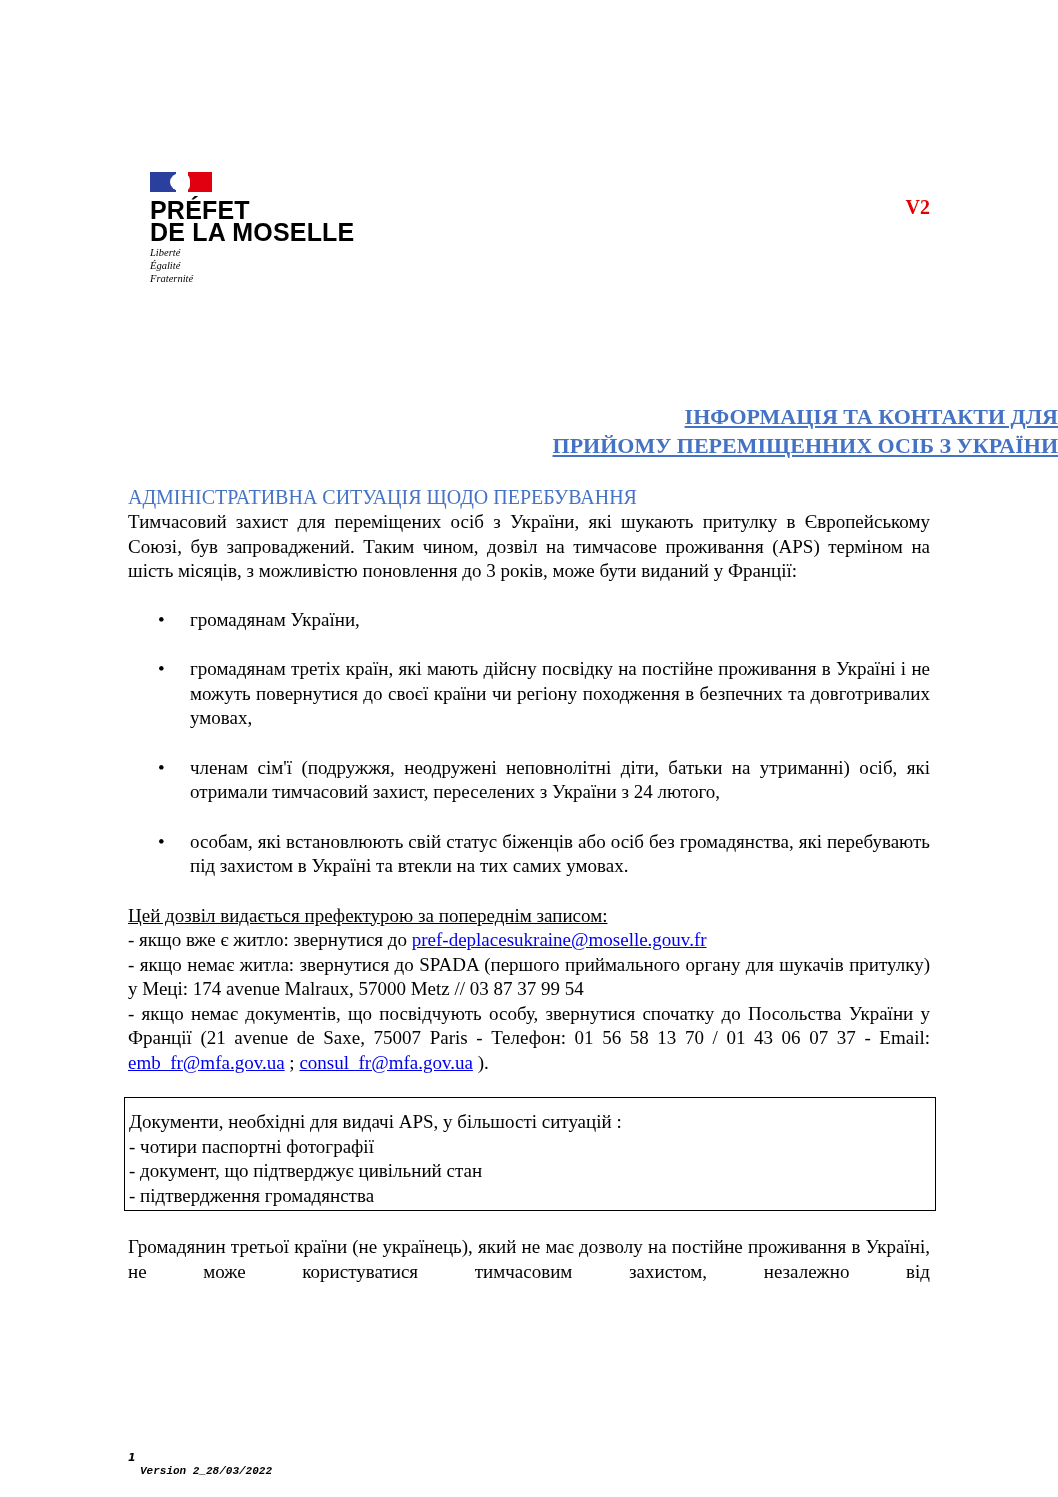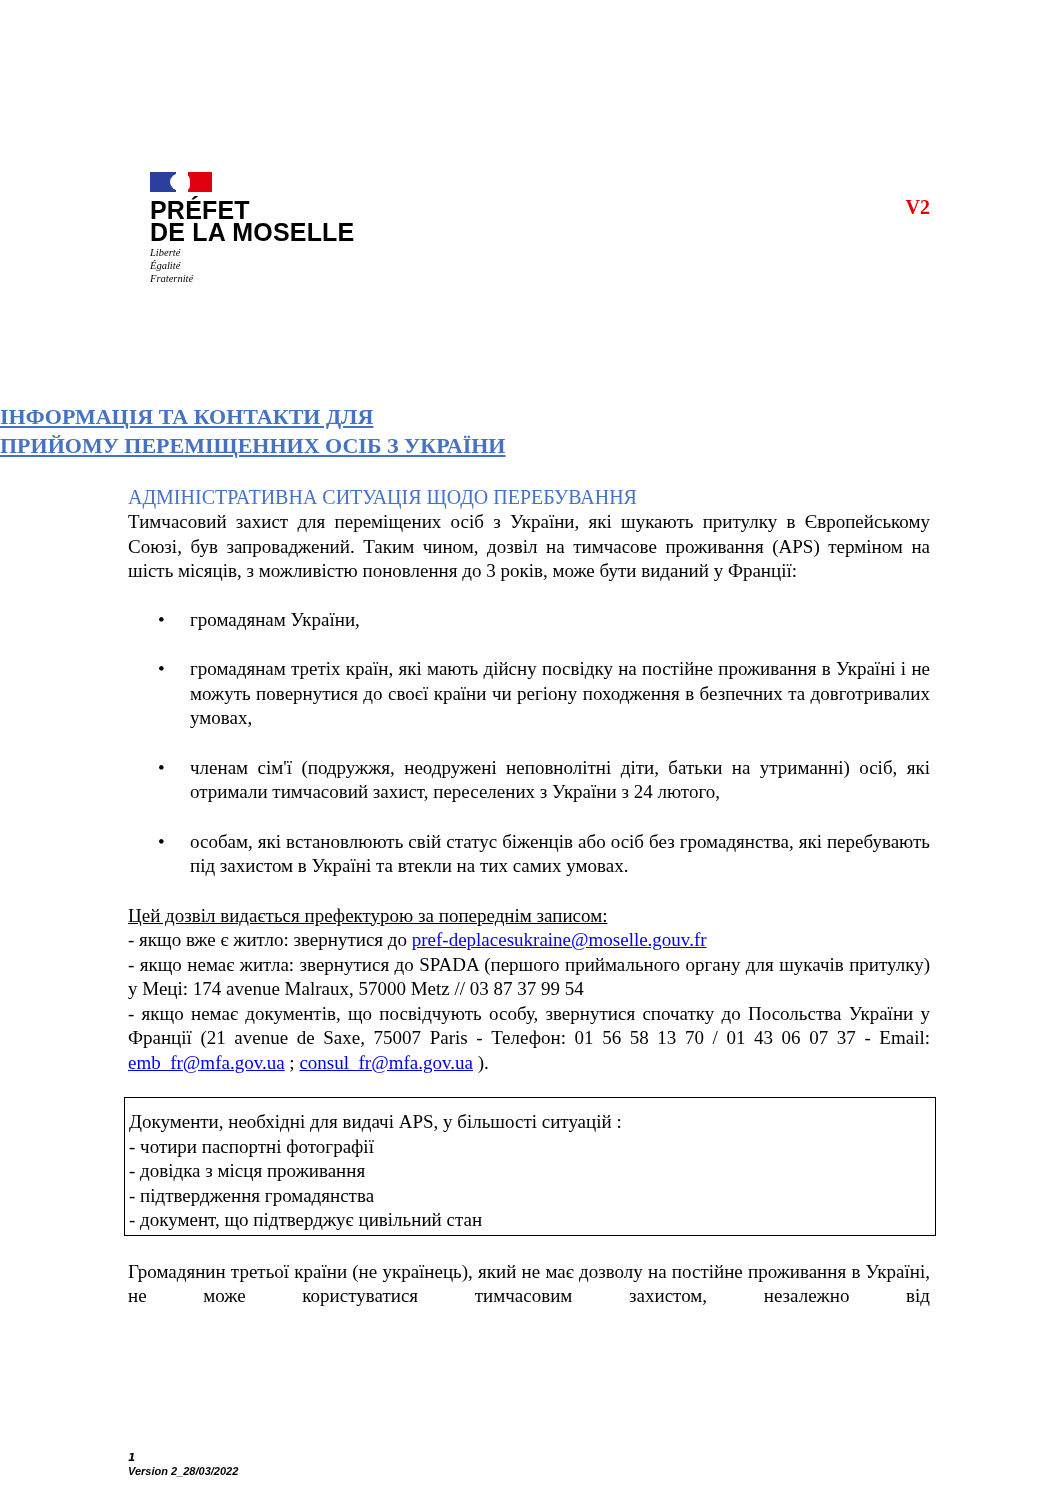--- a/index.html
+++ b/index.html
@@ -15,39 +15,39 @@
   .flag .red { position: absolute; left: 38px; top: 0; width: 24px; height: 20px; background: #e1000f; }
   .flag .marianne { position: absolute; left: 20px; top: 1px; width: 20px; height: 18px; border-radius: 50% 40% 30% 50%; background: #fff; }
   .logo-title { font-family: "Liberation Sans", sans-serif; font-weight: bold; font-size: 25px; line-height: 22px; margin-top: 7px; letter-spacing: 0.2px; }
   .motto { font-family: "Liberation Serif", serif; font-style: italic; font-size: 10.5px; line-height: 13px; margin-top: 3px; }
 
   
   .date { position: absolute; right: 128px; top: 155px; color: #e60000; font-weight: bold; font-size: 20px; }
   .version { position: absolute; right: 128px; top: 196px; color: #e60000; font-weight: bold; font-size: 20px; }
 
   
-  .title { position: absolute; left: 0; width: 1058px; top: 402px; text-align: left;
+  .title { position: absolute; left: 0; width: 1058px; top: 402px; text-align: right;
            color: #4472c4; font-weight: bold; font-size: 22px; line-height: 29px; text-decoration: underline; }
 
   .content { position: absolute; left: 128px; width: 802px; top: 484px; font-size: 19px; line-height: 24.5px; }
   .section-head { color: #4472c4; font-weight: normal; font-size: 20px; line-height: 26px; }
   .justify { text-align: justify; text-align-last: left; }
   b { font-weight: normal; }
 
   ul.bullets { list-style: none; margin: 24px 0 0 0; padding: 0; }
   ul.bullets li { position: relative; padding-left: 62px; margin-bottom: 25px; text-align: justify; }
   ul.bullets li .dot { position: absolute; left: 30px; top: 0; }
 
   .u { text-decoration: underline; }
   a.link { color: #0000ee; text-decoration: underline; }
 
   .box { border: 1.5px solid #000; padding: 12px 4px 2px 4px; margin-top: 22px; margin-left: -4px; width: 802px; }
 
   .footer-num { position: absolute; left: 128px; top: 1451px; font-family: "DejaVu Sans", sans-serif; font-weight: bold; font-style: italic; font-size: 11px; }
-  .footer-ver { position: absolute; left: 128px; top: 1465px; font-family: Liberation Sans, sans-serif; font-weight: bold; font-style: italic; font-size: 11px; }
+  .footer-ver { position: absolute; left: 140px; top: 1465px; font-family: Liberation Mono, monospace; font-weight: bold; font-style: italic; font-size: 11px; }
 </style>
 </head>
 <body>
 
 <div class="page">
 
   <div class="logo">
     <div class="flag">
       <div class="blue"></div>
         <div class="white"></div>
@@ -92,23 +92,22 @@
       </div>
       <div class="justify">- якщо немає житла: звернутися до SPADA (першого приймального органу для шукачів притулку) у Меці: 174 avenue Malraux, 57000 Metz // 03 87 37 99 54</div>
       <div class="justify">
         <span>- якщо немає документів, що посвідчують особу, звернутися спочатку до Посольства України у Франції (21 avenue de Saxe, 75007 Paris - Телефон: 01 56 58 13 70 / 01 43 06 07 37 - Email: </span><a class="link" href="#">emb_fr@mfa.gov.ua</a><span> ; </span><a class="link" href="#">consul_fr@mfa.gov.ua</a><span> ).</span>
       </div>
     </div>
 
     <div class="box">
       <div>Документи, необхідні для видачі APS, у більшості ситуацій :</div>
       <div>- чотири паспортні фотографії</div>
-      <div>- довідка з місця проживання</div>
+      <div>- документ, що підтверджує цивільний стан</div>
       <div>- підтвердження громадянства</div>
-      <div>- документ, що підтверджує цивільний стан</div>
     </div>
 
     <div class="justify" style="margin-top:24px; text-align-last: justify;">Громадянин третьої країни (не українець), який не має дозволу на постійне проживання в Україні, не може користуватися тимчасовим захистом, незалежно від</div>
   </div>
 
   <div class="footer-num">1</div>
   <div class="footer-ver">Version 2_28/03/2022</div>
 </div>
 
 </body></html>

